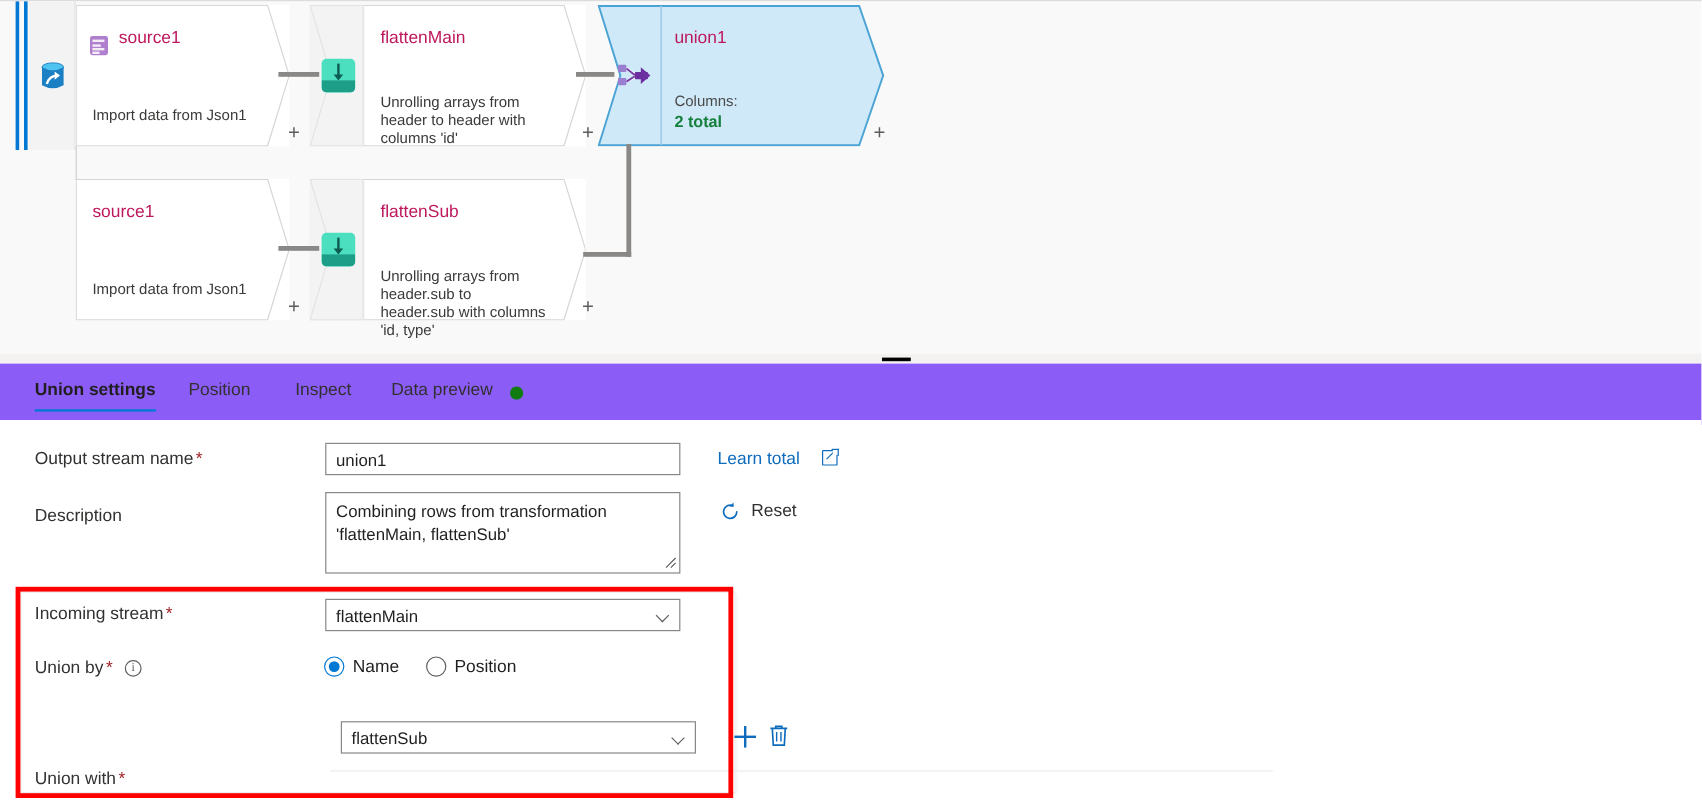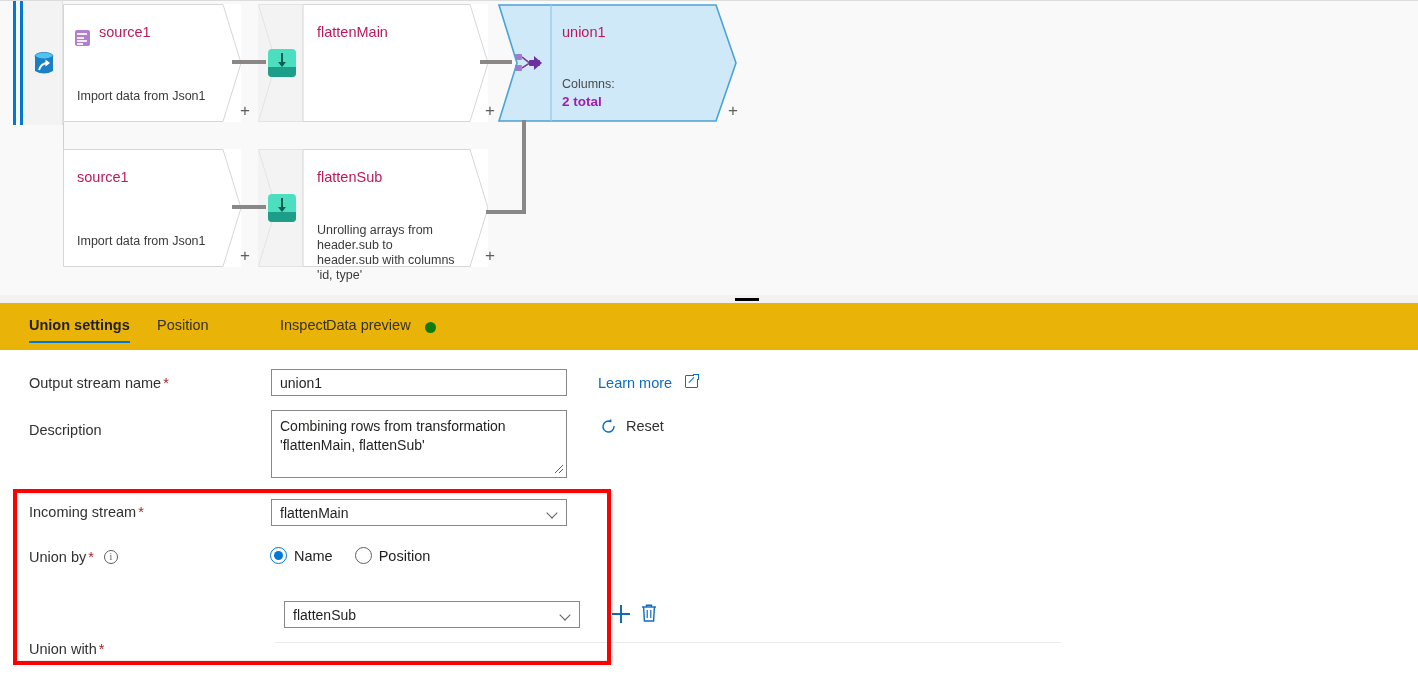--- a/index.html
+++ b/index.html
@@ -149,21 +149,21 @@
     left: 735px; top: 3px;
     width: 24px; height: 3px;
     background: #000000;
   }
 
   
   #tabbar {
     position: absolute;
     left: 0; top: 303px;
     width: 1418px; height: 47px;
-    background: #eab308;
+    background: #8b5cf6;
     border-bottom: 4px solid #c4b5fd;
   }
   .tab {
     position: absolute;
     top: 14px;
     font-size: 14.5px;
     color: #323130;
     white-space: nowrap;
     padding-bottom: 10px;
     cursor: pointer;
@@ -392,20 +392,21 @@
       <div class="base"></div>
     </div>
   </div>
   <div class="conn conn-h" style="left:232px; top:59px; width:34px;"></div>
 
   <div class="node" style="left:303px; top:3px; width:185px; height:118px;">
     <svg class="nbody" viewBox="0 0 185 118" preserveAspectRatio="none">
       <path d="M0,0.5 H167 L185,59 L167,117.5 H0 Z" fill="#ffffff" stroke="#d6d6d6" stroke-width="1"></path>
     </svg>
     <div class="node-title">flattenMain</div>
+    <div class="node-sub" style="top:74px; right:30px;">Unrolling arrays from header to header with columns 'id'</div>
     <div class="plus" style="left:182px; top:98px;">+</div>
   </div>
 
   <div class="conn conn-h" style="left:480px; top:59px; width:32px;"></div>
 
   <div class="union-wrap" style="left:498px; top:3px; width:240px; height:118px;">
     <svg class="nbody" viewBox="0 0 240 118" preserveAspectRatio="none" style="position:absolute; inset:0;">
       <path d="M1,1 H218 L238,59 L218,117 H1 L19,59 Z" fill="#cfe9f9" stroke="#4aa3d4" stroke-width="1.6"></path>
       <line x1="53" y1="1" x2="53" y2="117" stroke="#9ecbe8" stroke-width="1.4"></line>
     </svg>
@@ -414,21 +415,21 @@
         <rect x="0" y="2" width="7" height="6" rx="1" fill="#9a7fd0"></rect>
         <rect x="0" y="13" width="7" height="6" rx="1" fill="#9a7fd0"></rect>
         <path d="M7 5 L15 10.5 M7 16 L15 11.5" stroke="#ffffff" stroke-width="2.2" fill="none"></path>
         <path d="M7 5 L14 10.5 M7 16 L14 11.5" stroke="#7b3fa8" stroke-width="1.6" fill="none"></path>
         <rect x="14" y="8" width="11" height="6" rx="1" fill="#6b2fa0"></rect>
         <path d="M19 4 L27 11 L19 18 Z" fill="#6b2fa0"></path>
       </svg>
     </div>
     <div class="node-title" style="left:64px; top:20px;">union1</div>
     <div class="node-sub" style="left:64px; top:73px; color:#4a4a4a; font-size:12.5px;">Columns:</div>
-    <div class="node-sub" style="left:64px; top:90px; font-weight:bold; font-size:13.5px; color:#a21caf;">2 total</div>
+    <div class="node-sub" style="left:64px; top:90px; font-weight:bold; font-size:13.5px; color:#15803d;">2 total</div>
     <div class="plus" style="left:230px; top:98px;">+</div>
   </div>
 
   <div class="node" style="left:63px; top:148px; width:178px; height:118px;">
     <svg class="nbody" viewBox="0 0 178 118" preserveAspectRatio="none">
       <path d="M0.5,0.5 H160 L178,59 L160,117.5 H0.5 Z" fill="#ffffff" stroke="#d6d6d6" stroke-width="1"></path>
     </svg>
     <div class="node-title">source1</div>
     <div class="node-sub" style="top:85px;">Import data from Json1</div>
     <div class="plus" style="left:177px; top:98px;">+</div>
@@ -461,33 +462,33 @@
   <div class="conn conn-v" style="left:63px; top:121px; height:28px; width:1px; background:#d0d0d0;"></div>
 </div>
 
 <div class="splitter">
   <div class="grip"></div>
 </div>
 
 <div id="tabbar">
   <div class="tab active" style="left:29px;">Union settings</div>
   <div class="tab" style="left:157px;">Position</div>
-  <div class="tab" style="left:246px;margin-left:34px;">Inspect</div>
+  <div class="tab" style="left:246px;">Inspect</div>
   <div class="tab" style="left:326px;">Data preview</div>
 </div>
 <div class="green-dot"></div>
 
 <div id="form">
 
   <div class="f-label" style="left:29px; top:25px;">
     <span>Output stream name</span><span class="req">*</span>
   </div>
   <input class="txtbox" type="text" style="left: 271px; top: 19px; width: 296px; height: 27px;" value="union1">
 
-  <div class="link" style="left:598px; top:25px;">Learn more</div>
+  <div class="link" style="left:598px; top:25px;">Learn total</div>
   <div class="extlink-icon" style="left:685px; top:25px;">
     <div class="a1"></div>
     <div class="mask"></div>
     <div class="a2"></div>
     <div class="a3"></div>
   </div>
 
   <div class="f-label" style="left:29px; top:72px;">Description</div>
   <textarea class="txtbox" style="left: 271px; top: 60px; width: 296px; height: 68px;">Combining rows from transformation 'flattenMain, flattenSub'</textarea>
   <svg style="position:absolute; left:552px; top:112px;" width="12" height="12" viewBox="0 0 12 12">

